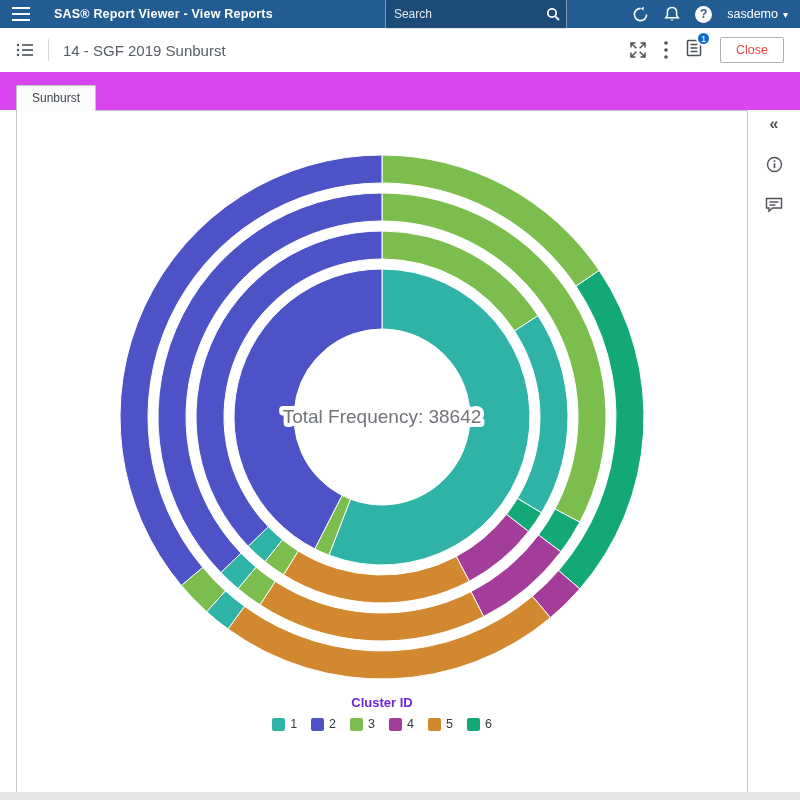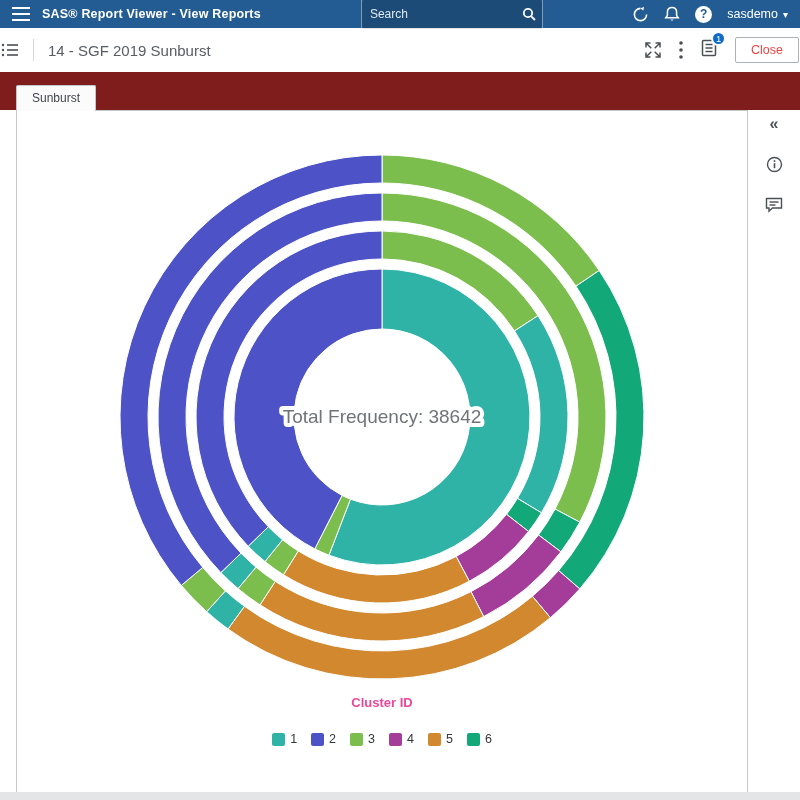--- a/index.html
+++ b/index.html
@@ -6,21 +6,21 @@
   html,body { margin:0; padding:0; }
   body {
     width:800px; height:800px; overflow:hidden; position:relative;
     background:#ffffff;
     font-family:"Liberation Sans", sans-serif;
   }
 
   
   .topbar {
     height:28px; background:#235C92; color:#fff;
-    display:flex; align-items:center; padding:0 12px; gap:12px;
+    display:flex; align-items:center; padding:0 12px; gap:24px;
   }
   .icon-btn { display:flex; align-items:center; justify-content:center; cursor:pointer; }
   .app-title { font-size:12.5px; font-weight:bold; letter-spacing:.2px; white-space:nowrap; }
   .search-wrap {
     margin-left:88px; width:182px; height:30px;
     display:flex; align-items:center;
     background:rgba(0,0,0,0.18); border:1px solid rgba(255,255,255,0.45); border-radius:2px;
   }
   .search-input {
     flex:1; min-width:0; background:transparent; border:none; outline:none;
@@ -32,53 +32,53 @@
   .help-circle {
     width:17px; height:17px; border-radius:50%; background:#fff; color:#235C92;
     font-size:12px; font-weight:bold; display:flex; align-items:center; justify-content:center; cursor:pointer;
   }
   .user { display:flex; align-items:center; gap:5px; font-size:12.5px; cursor:pointer; }
   .caret { font-size:10px; }
 
   
   .toolbar {
     height:44px; background:#fff; display:flex; align-items:center;
-    padding:0 1px; gap:14px;
+    padding:0 16px; gap:14px;
   }
   .toolbar-sep { width:1px; height:22px; background:#D5D8DB; }
   .report-title { font-size:15px; color:#575D64; white-space:nowrap; }
   .toolbar-right { margin-left:auto; display:flex; align-items:center; gap:18px; }
   .comment-wrap { position:relative; cursor:pointer; }
   .badge {
     position:absolute; top:-8px; right:-9px; min-width:15px; height:15px;
     background:#0E6CC8; color:#fff; border-radius:50%;
     font-size:9.5px; display:flex; align-items:center; justify-content:center;
     border:2px solid #fff;
   }
   .close-btn {
     font-family:"Liberation Sans", sans-serif; font-size:12.5px; color:#ef4444;
     background:#fff; border:1px solid #ABB1B7; border-radius:2px;
     padding:5px 15px; cursor:pointer;
   }
 
   
-  .tabstrip { padding:12px 0 0 16px; background:#7f1d1d; position:relative; z-index:2; }
+  .tabstrip { padding:12px 0 0 16px; background:#d946ef; position:relative; z-index:2; }
   .tab {
     display:inline-block; padding:5px 15px 6px; font-size:12px; color:#3F454B;
     background:#fbfbfc; border:1px solid #C3C8CC; border-bottom:none;
     border-radius:2px 2px 0 0; position:relative; top:1px; cursor:pointer;
   }
   .content-area {
     position:relative; margin:0 52px 0 16px; height:734px;
     border:1px solid #C3C8CC; background:#fff;
     display:flex; flex-direction:column; align-items:center;
   }
   .chart-wrap { margin-top:36px; }
   .legend { margin-top:4px; text-align:center; }
-  .legend-title { font-size:13px; font-weight:bold; color:#ec4899; margin-bottom:22px; }
+  .legend-title { font-size:13px; font-weight:bold; color:#6d28d9; margin-bottom:7px; }
   .legend-items { display:flex; justify-content:center; gap:14px; }
   .legend-item { display:flex; align-items:center; gap:5px; font-size:12.5px; color:#33383D; cursor:pointer; }
   .swatch { width:13px; height:13px; border-radius:2px; display:inline-block; }
 
   
   .right-rail {
     position:absolute; top:116px; right:14px; width:24px;
     display:flex; flex-direction:column; align-items:center; gap:24px; color:#4A5056;
   }
   .rail-collapse { font-size:16px; font-weight:bold; color:#4A5056; cursor:pointer; line-height:1; }

